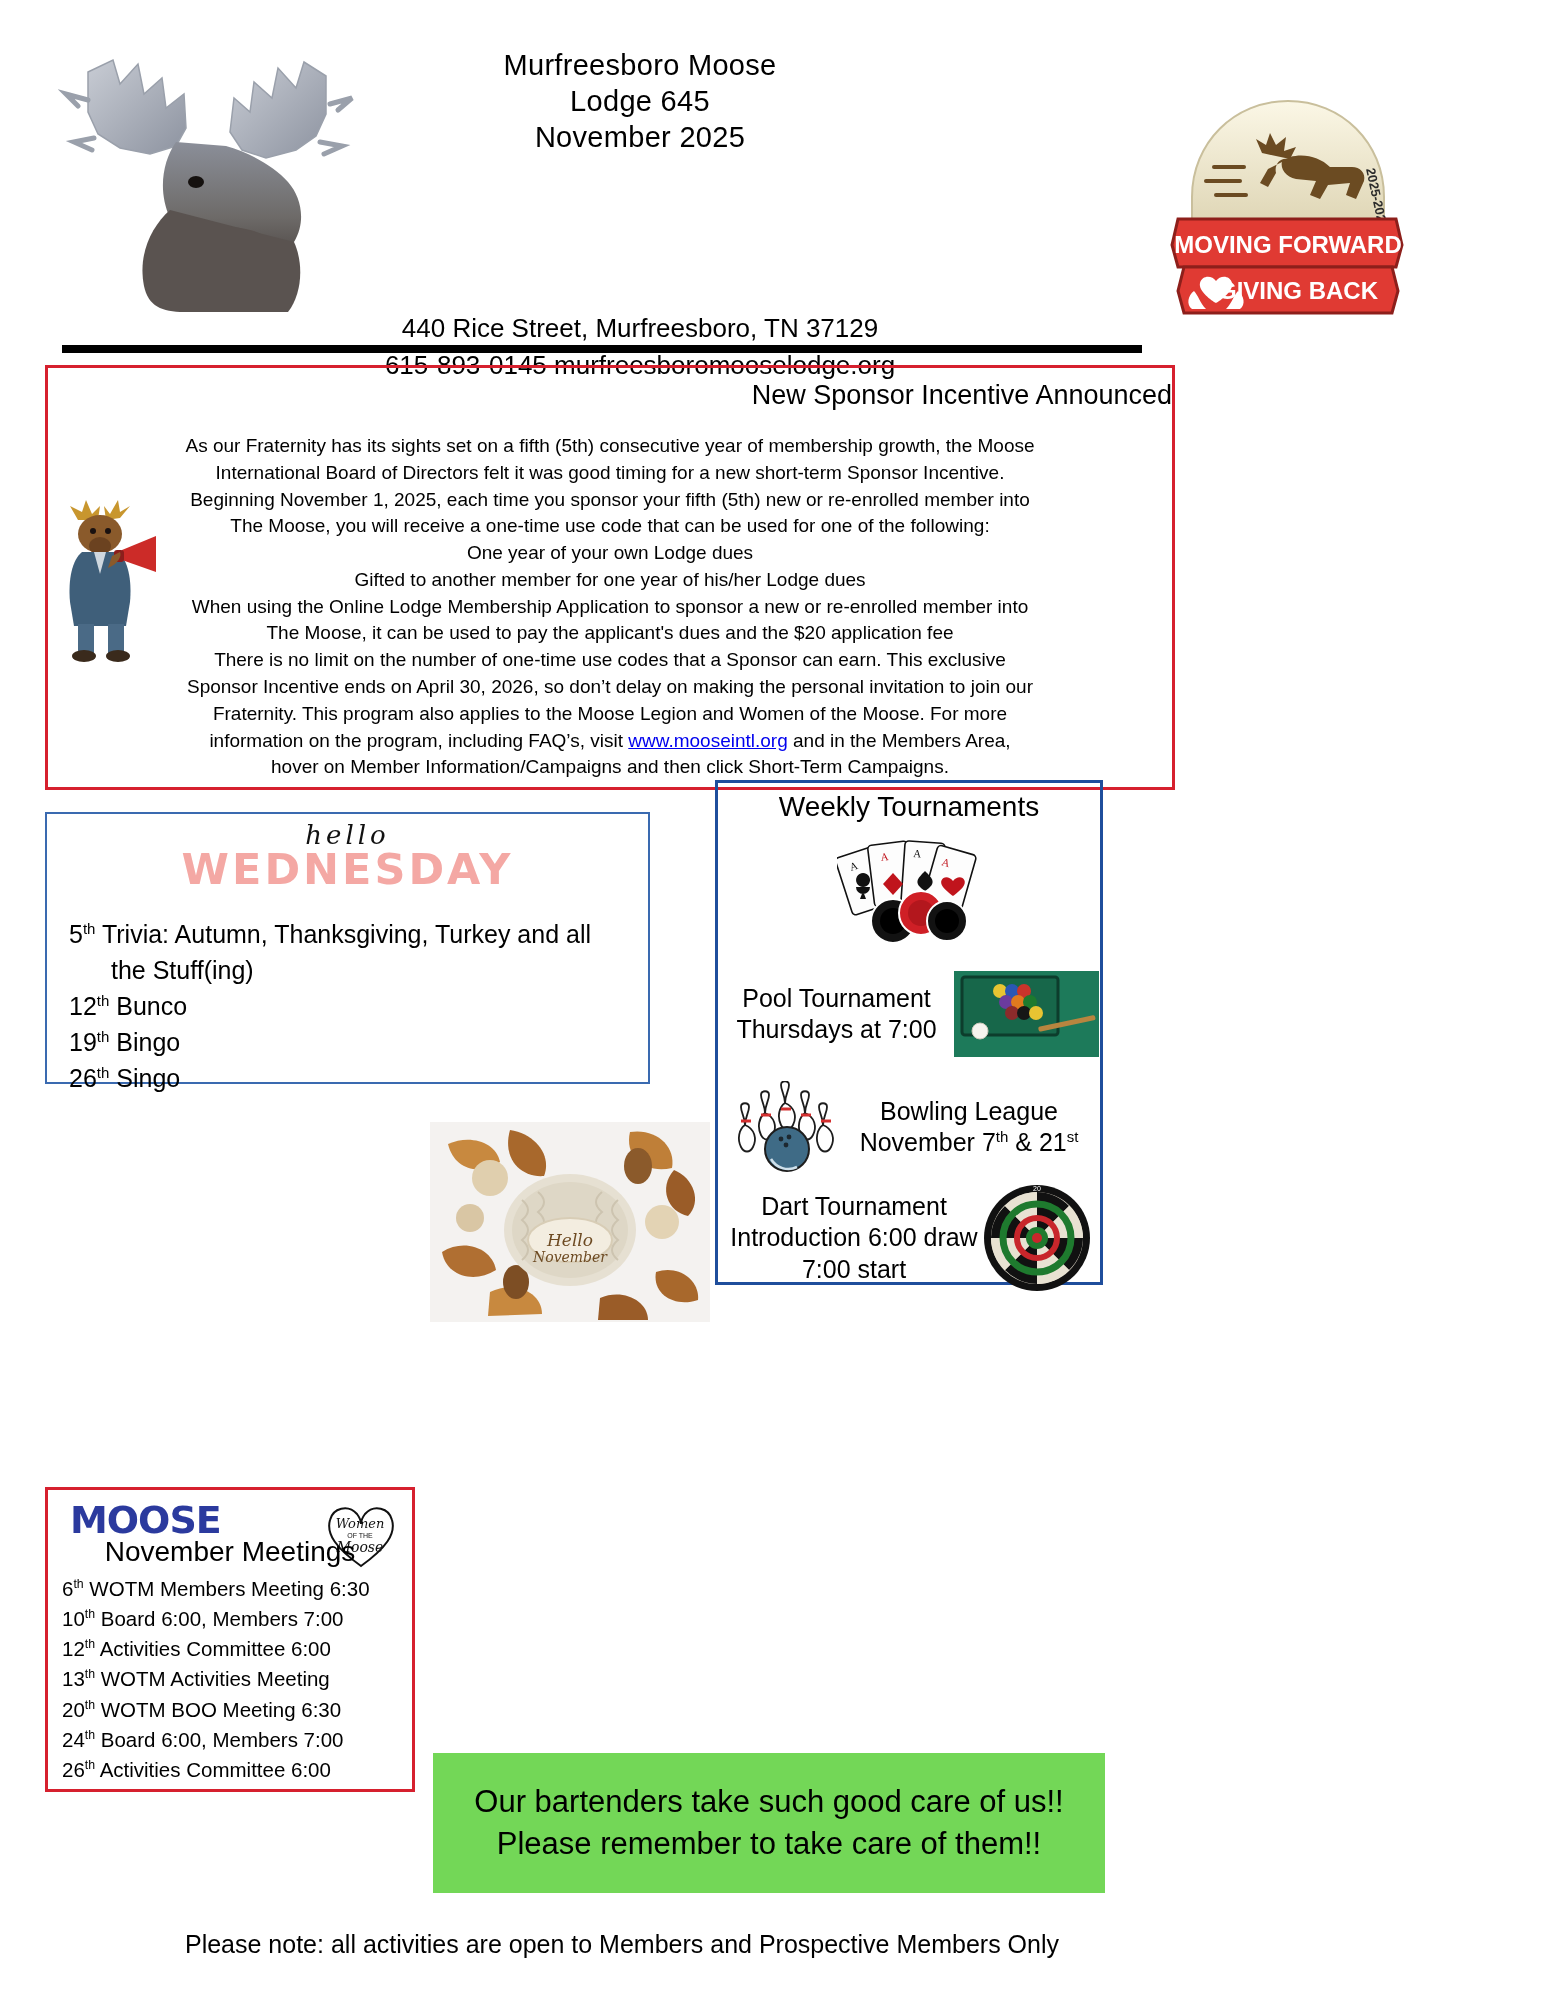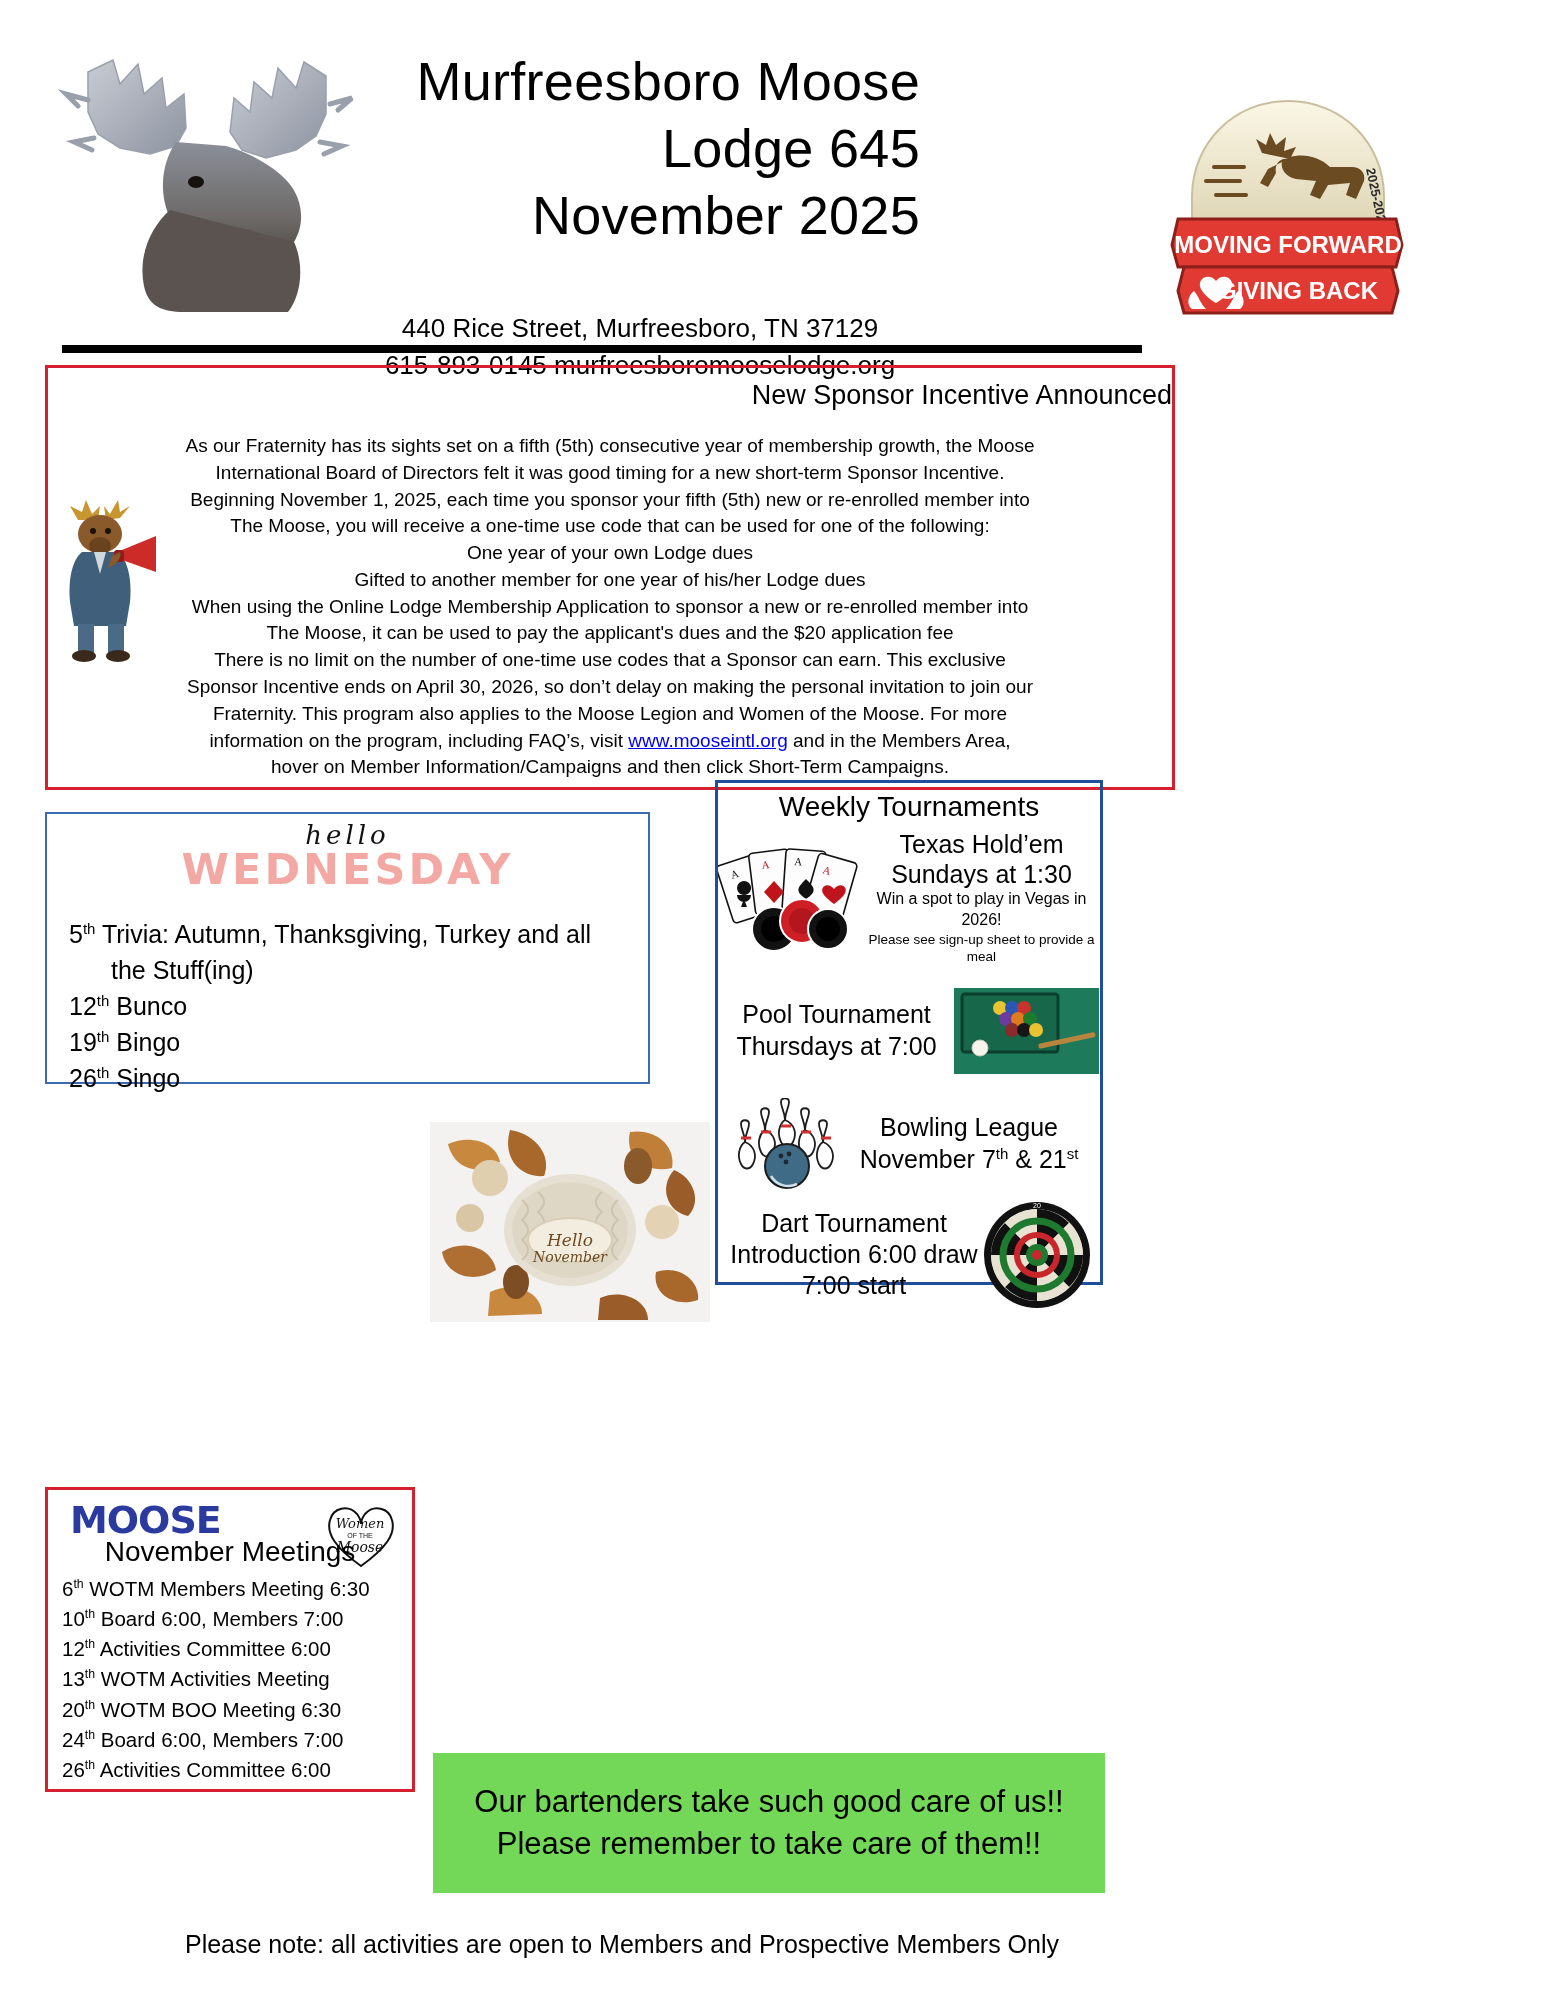--- a/index.html
+++ b/index.html
@@ -29,24 +29,23 @@
     height: 270px;
   }
   .header-titles {
     position: absolute;
     left: 360px;
     top: 48px;
     width: 560px;
     text-align: center;
   }
   .header-line {
-    font-size: 54px;
+    font-size: 29px;
     line-height: 1.24;
     letter-spacing: 0.3px;
-    text-align: right;
   }
   .header-address {
     position: absolute;
     left: 300px;
     top: 310px;
     width: 680px;
     text-align: center;
     font-size: 26px;
     line-height: 1.43;
   }
@@ -444,26 +443,20 @@
         <path d="M88 42 c8 8 12 12 0 20 c-12 -8 -8 -12 0 -20 z" fill="#111"></path>
         <path d="M116 52 c-6 -8 -16 -2 -10 6 c3 4 10 9 10 9 s7 -5 10 -9 c6 -8 -4 -14 -10 -6 z" fill="#c0141c"></path>
         <circle cx="56" cy="92" r="22" fill="#121212" stroke="#fff" stroke-width="2"></circle>
         <circle cx="56" cy="92" r="13" fill="#000"></circle>
         <circle cx="84" cy="84" r="22" fill="#cf1f26" stroke="#fff" stroke-width="2"></circle>
         <circle cx="84" cy="84" r="13" fill="#b3171d"></circle>
         <circle cx="110" cy="92" r="20" fill="#121212" stroke="#fff" stroke-width="2"></circle>
         <circle cx="110" cy="92" r="12" fill="#000"></circle>
       </svg>
     </div>
-    <div class="holdem-text">
-      <div class="t-big">Texas Hold’em</div>
-      <div class="t-big">Sundays at 1:30</div>
-      <div class="t-small">Win a spot to play in Vegas in 2026!</div>
-      <div class="t-tiny">Please see sign-up sheet to provide a meal</div>
-    </div>
   </div>
 
   <div class="tourn-row pool-row">
     <div class="pool-text">
       <div>Pool Tournament</div>
       <div>Thursdays at 7:00</div>
     </div>
     <div class="pool-art">
       <svg width="145" height="86" viewBox="0 0 145 86">
         <rect width="145" height="86" fill="#1d7a5a"></rect>

